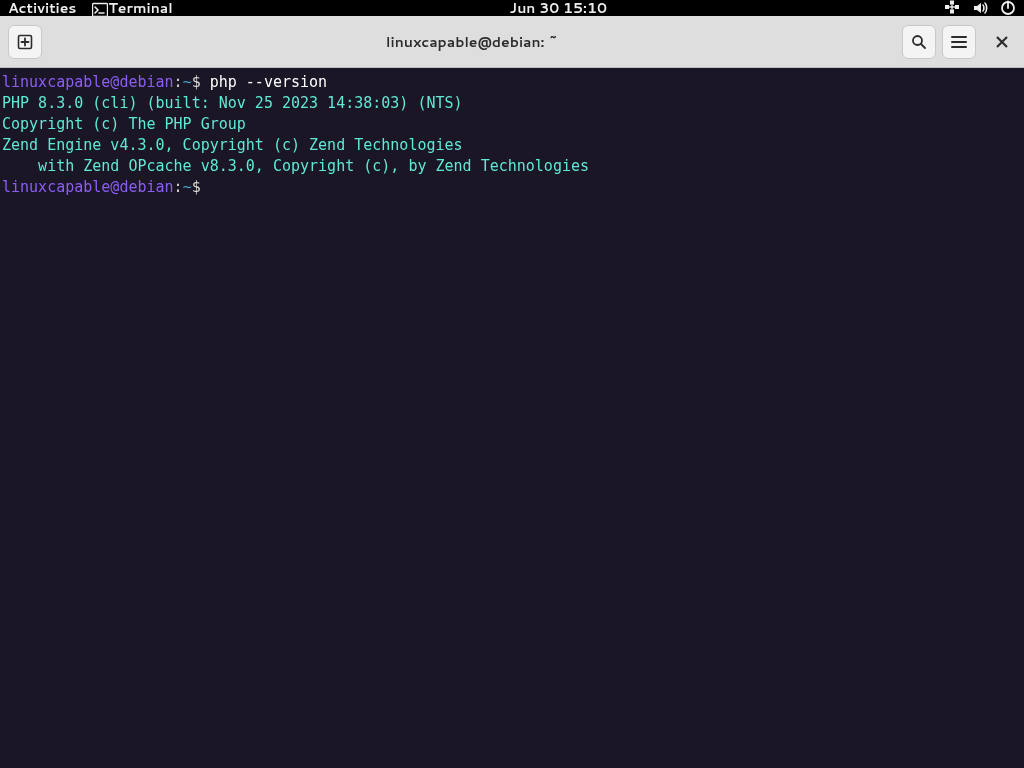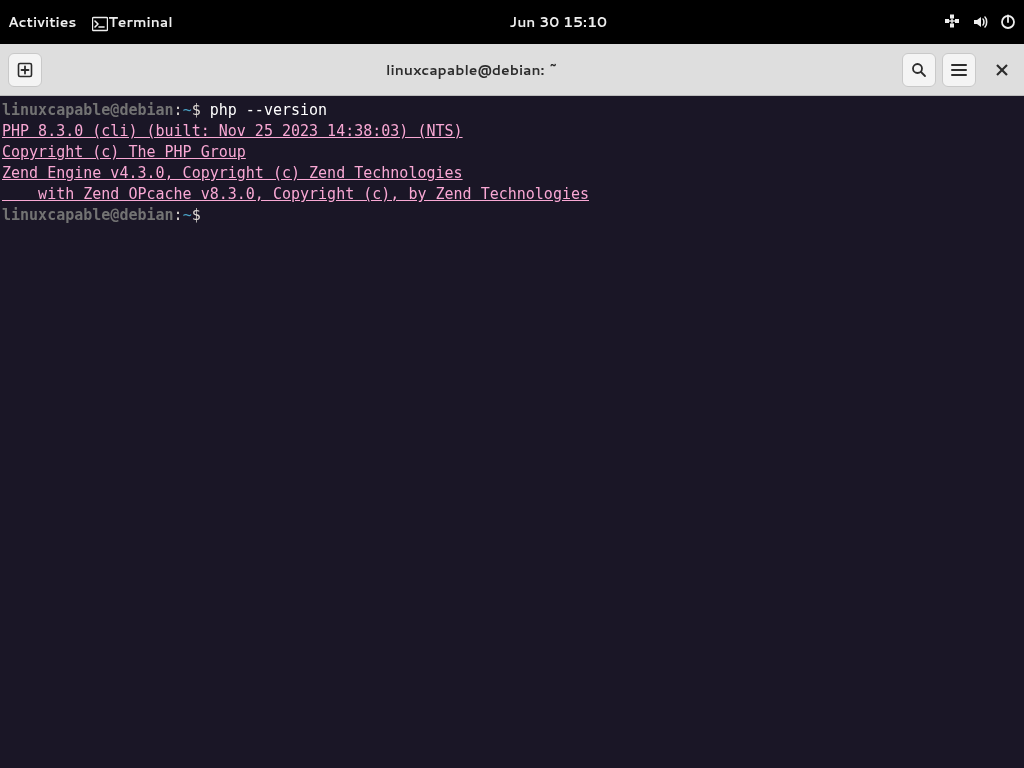--- a/index.html
+++ b/index.html
@@ -1,46 +1,46 @@
 <!DOCTYPE html>
 <html><head>
   <meta charset="utf-8">
   <style>
     * { margin: 0; padding: 0; box-sizing: border-box; }
     html, body { width: 1024px; height: 768px; overflow: hidden; font-family: "Cantarell", "DejaVu Sans", sans-serif; }
     body { background: #1a1626; display: flex; flex-direction: column; }
 
     
-    .topbar { height: 44px; background: #000; color: #eee; display: flex; align-items: center; padding: 8px 8px; font-size: 14px; font-weight: 700; }
+    .topbar { height: 16px; background: #000; color: #eee; display: flex; align-items: center; padding: 8px 8px; font-size: 14px; font-weight: 700; }
     .topbar .left { display: flex; align-items: center; gap: 16px; }
     .topbar .center { flex: 1; display: flex; justify-content: center; align-items: center; gap: 8px; }
     .topbar .right { display: flex; align-items: center; gap: 12px; }
     .topbar .app { display: flex; align-items: flex-end; }
     .topbar .app-icon { width: 16px; height: 16px; display: inline-flex; align-items: center; justify-content: center; }
     .status-icon { width: 16px; height: 16px; display: inline-flex; align-items: center; justify-content: center; }
     .status-icon svg { width: 16px; height: 16px; fill: #eee; }
 
     
     .headerbar { height: 52px; background: #dedede; display: flex; align-items: center; padding: 0 8px; border-bottom: 1px solid #bdbdbd; }
     .headerbar .hb-left, .headerbar .hb-right { display: flex; align-items: center; gap: 6px; }
     .headerbar .hb-title { flex: 1; text-align: center; font-weight: 700; color: #2c2c2c; font-size: 14px; }
     .hb-btn { width: 34px; height: 34px; border-radius: 6px; background: #f4f4f4; border: 1px solid #c9c9c9; display: inline-flex; align-items: center; justify-content: center; cursor: pointer; }
     .hb-btn svg { width: 16px; height: 16px; fill: #2c2c2c; }
     .hb-btn.hamburger svg { width: 18px; height: 18px; }
     .hb-close { width: 28px; height: 28px; display: inline-flex; align-items: center; justify-content: center; cursor: pointer; margin-left: 6px; }
     .hb-close svg { width: 14px; height: 14px; stroke: #2c2c2c; stroke-width: 2.2; fill: none; }
 
     
     .terminal { flex: 1; background: #1a1626; color: #ddd8d3; font-family: "DejaVu Sans Mono", "Liberation Mono", monospace; font-size: 15px; line-height: 21px; padding: 4px 2px; white-space: pre; overflow: hidden; }
-    .prompt-user { color: #737373; font-weight: 700; }
+    .prompt-user { color: #8b5cf6; font-weight: 400; }
     .prompt-colon { color: #ddd8d3; }
     .prompt-path { color: #4aa1c4; }
     .prompt-dollar { color: #ddd8d3; }
     .cmd { color: #ffffff; }
-    .out { color: #f9a8d4; text-decoration: underline; }
+    .out { color: #5eead4; }
     .term-line { display: block; }
   </style>
 </head>
 <body>
 
 <div class="topbar">
   <div class="left">
     <span>Activities</span>
     <span class="app">
       <span class="app-icon">

